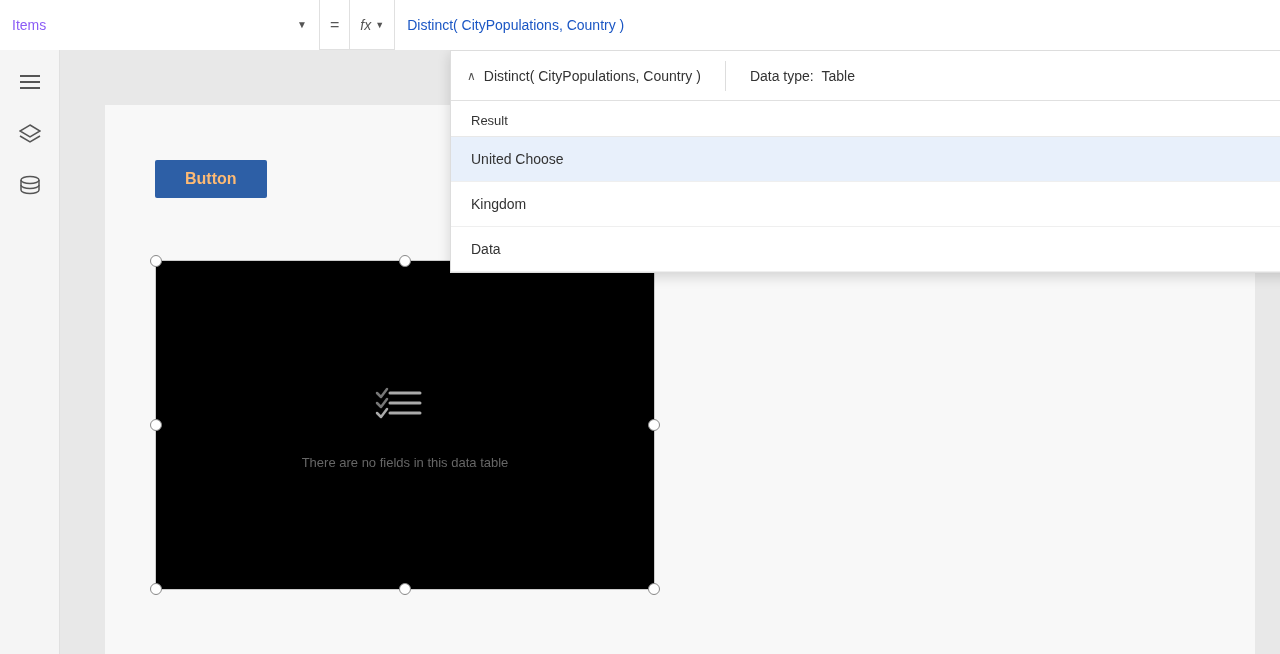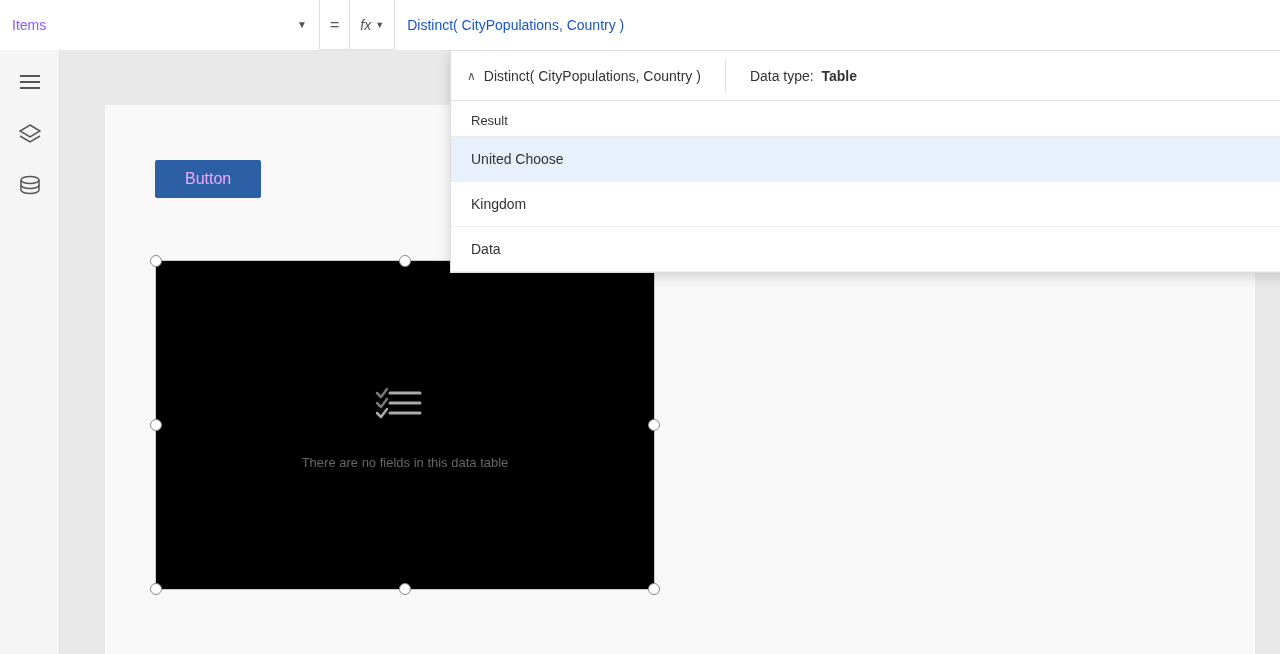--- a/index.html
+++ b/index.html
@@ -135,23 +135,23 @@
       height: 590px;
       background: #f8f8f8;
     }
 
     
     .button-widget {
       position: absolute;
       top: 110px;
       left: 95px;
       background: #2d5fa6;
-      color: #f0abfc;
+      color: #fdba74;
       font-size: 16px;
-      font-weight: 400;
+      font-weight: 700;
       padding: 10px 30px;
       border: none;
       cursor: pointer;
       border-radius: 2px;
     }
 
     
     .gallery-widget {
       position: absolute;
       top: 210px;
@@ -349,21 +349,21 @@
     </div>
 
     <div class="dropdown-overlay">
 
       <div class="dropdown-header">
         <span class="dropdown-collapse-icon">∧</span>
         <span class="dropdown-formula">Distinct( CityPopulations, Country )</span>
         <div class="dropdown-divider-v"></div>
         <span class="dropdown-datatype">
           <span>Data type:</span>
-          &nbsp;<span style="font-weight:700;">Table</span>
+          &nbsp;<span style="font-weight:400;">Table</span>
         </span>
       </div>
 
       <div class="dropdown-result-header">Result</div>
 
       <div class="dropdown-item highlighted">
         <span>United Choose</span>
       </div>
       <div class="dropdown-item">
         <span>Kingdom</span>

